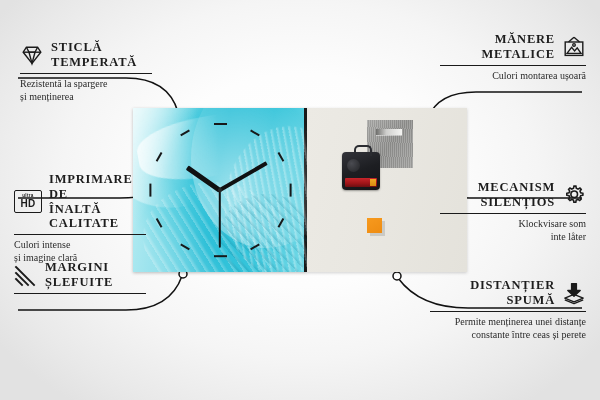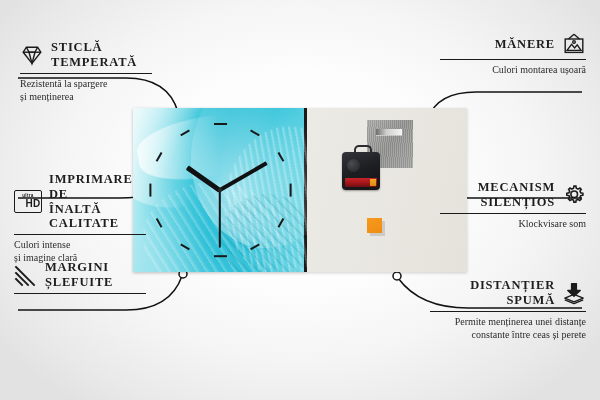--- a/index.html
+++ b/index.html
@@ -99,21 +99,21 @@
 
   .ico{width:24px;height:24px;flex:0 0 24px;display:block;}
   .ico svg{display:block;width:24px;height:24px;}
   .hd-box{
     width:26px;height:21px;flex:0 0 26px;border:1.5px solid #1b1b1b;border-radius:2px;
     display:flex;flex-direction:column;align-items:center;justify-content:center;line-height:1;
   }
   .hd-ultra{font-size:4.6px;font-weight:700;letter-spacing:.3px;color:#1b1b1b;
     font-family:"Liberation Sans",sans-serif;}
   .hd-main{font-size:10px;font-weight:700;color:#1b1b1b;letter-spacing:.2px;
-    font-family:"Liberation Sans",sans-serif;padding-left:10px;}
+    font-family:"Liberation Sans",sans-serif;}
 
   svg.conn{position:absolute;left:0;top:0;width:600px;height:400px;pointer-events:none;}
 </style>
 </head>
 <body>
 
 <div id="stage">
 
   <svg class="conn" viewBox="0 0 600 400" xmlns="http://www.w3.org/2000/svg">
     <g fill="none" stroke="#121212" stroke-width="1.5">
@@ -236,20 +236,21 @@
         <div>ȘLEFUITE</div>
       </div>
     </div>
     <div class="co-rule"></div>
   </div>
 
   <div class="callout right" style="left:440px;top:32px;width:146px;">
     <div class="co-head">
       <div class="co-title">
         <div>MĂNERE</div>
+        <div>METALICE</div>
       </div>
       <span class="ico">
         <svg viewBox="0 0 24 24">
             <g fill="none" stroke="#1b1b1b" stroke-width="1.4">
           <path d="M12 2.2 L6.5 7"></path>
               <path d="M12 2.2 L17.5 7"></path>
           <rect x="3.2" y="7" width="17.6" height="13.4"></rect>
           <path d="M5 18.4 L9.6 12.4 L12.6 16 L15.2 12.8 L19 18.4 Z"></path>
           <circle cx="12" cy="9.9" r="1.3"></circle>
             </g>
@@ -277,20 +278,21 @@
                    L7.7 14.3 L7 12.6 L4.8 12.2 L4.8 10.3 L7 9.9 L7.7 8.2 L6.6 6.4 L8 5
                    L9.8 6.1 L11.5 5.3 Z"></path>
           <circle cx="12.2" cy="11.3" r="3.3"></circle>
             </g>
           </svg>
       </span>
     </div>
     <div class="co-rule"></div>
     <div class="co-desc">
       <div>Klockvisare som</div>
+      <div>inte låter</div>
     </div>
   </div>
 
   <div class="callout right" style="left:430px;top:278px;width:156px;">
     <div class="co-head">
       <div class="co-title">
         <div>DISTANȚIER</div>
         <div>SPUMĂ</div>
       </div>
       <span class="ico">

